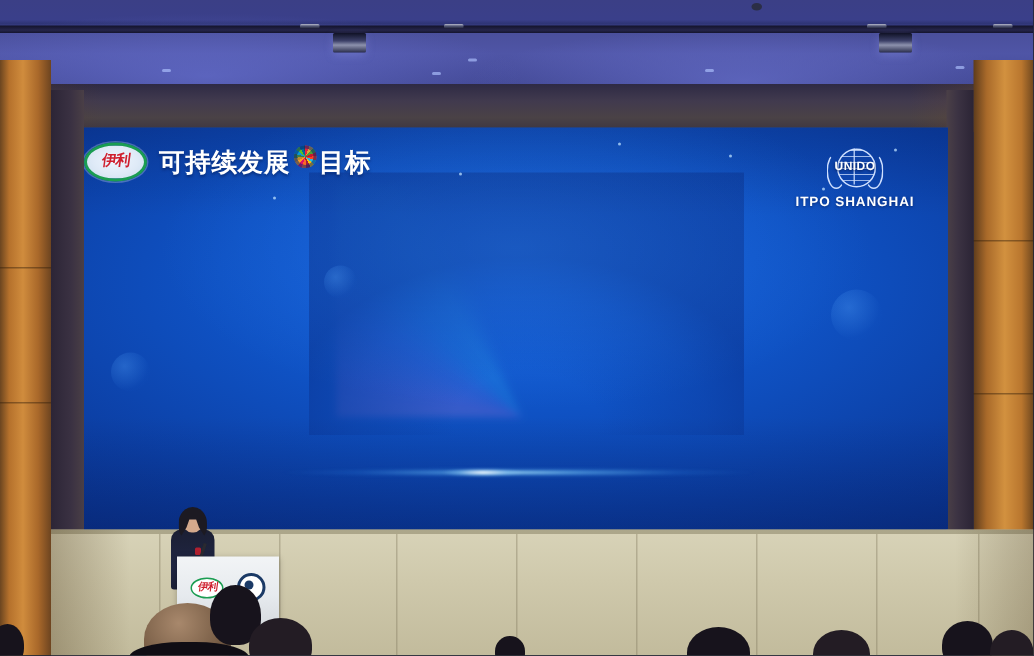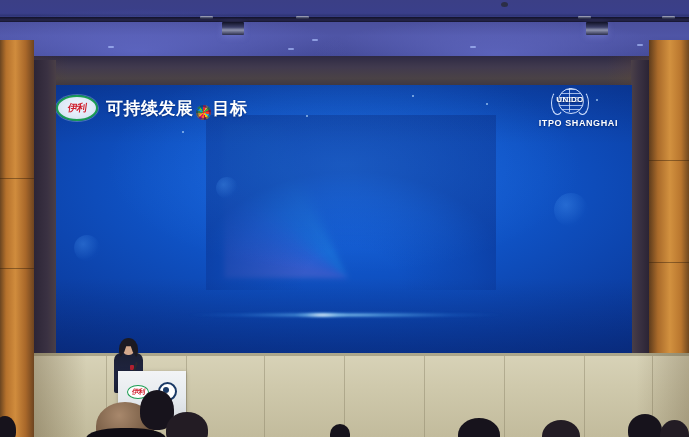--- a/index.html
+++ b/index.html
@@ -209,21 +209,21 @@
   }
   .yili-logo span {
     font-size: 10px;
     font-weight: bold;
     color: #cf1f2e;
     letter-spacing: -1px;
     transform: skewX(-8deg);
     line-height: 1;
   }
   .sdg-line {
-    display: flex; align-items: flex-end; gap: 2px;
+    display: flex; align-items: flex-start; gap: 2px;
   }
   .sdg-line .cn {
     font-size: 17px;
     font-weight: bold;
     color: #ffffff;
     letter-spacing: .5px;
     text-shadow: 0 1px 2px rgba(0,20,70,.5);
   }
   .sdg-wheel {
     width: 15px; height: 15px;
@@ -233,21 +233,21 @@
       #c5192d 66deg 88deg, #ff3a21 88deg 110deg, #26bde2 110deg 132deg,
       #fcc30b 132deg 154deg, #a21942 154deg 176deg, #fd6925 176deg 198deg,
       #dd1367 198deg 220deg, #fd9d24 220deg 242deg, #bf8b2e 242deg 264deg,
       #3f7e44 264deg 286deg, #0a97d9 286deg 308deg, #56c02b 308deg 330deg,
       #00689d 330deg 352deg, #19486a 352deg 360deg);
     box-shadow: inset 0 0 0 2px rgba(10,40,110,.55);
     flex: 0 0 auto;
   }
   .unido-group {
     position: absolute;
-    right: 14px; top: 1px;
+    right: 14px; top: 12px;
     width: 96px;
     text-align: center;
   }
   .unido-emblem {
     width: 38px; height: 31px;
     margin: 0 auto;
     position: relative;
   }
   .unido-emblem .globe {
     position: absolute;
@@ -286,21 +286,20 @@
     letter-spacing: .3px;
     text-shadow: 0 1px 2px rgba(0,20,70,.85);
   }
   .unido-sub {
     margin-top: 1px;
     font-size: 9px;
     font-weight: bold;
     color: #ffffff;
     letter-spacing: .6px;
     text-shadow: 0 1px 2px rgba(0,20,70,.6);
-    text-align: right;
   }
 
   
   .slide-title {
     position: absolute;
     left: 0; top: 62px;
     width: 576px;
     text-align: center;
     font-size: 40px;
     font-weight: bold;

